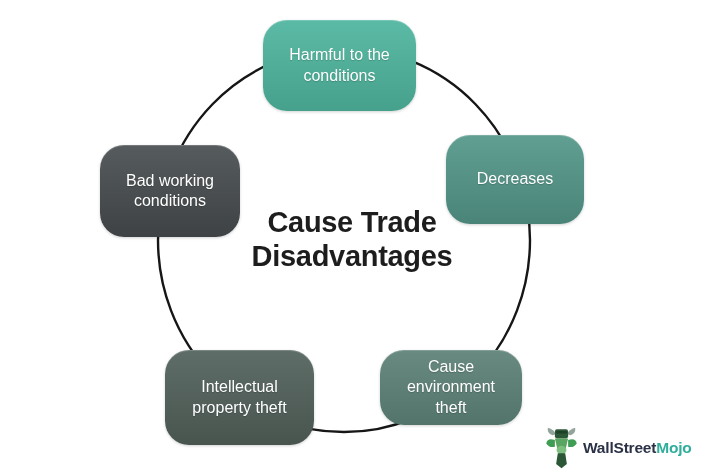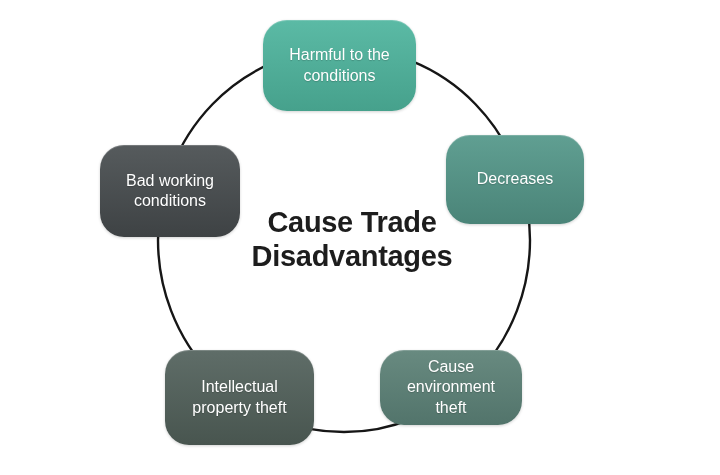--- a/index.html
+++ b/index.html
@@ -85,14 +85,36 @@
   <div class="node node-4" style="background: linear-gradient(rgb(95, 109, 104), rgb(72, 85, 79));">
     <span class="line">Intellectual</span>
     <span class="line">property theft</span>
   </div>
 
   <div class="center-title">
     <span class="line">Cause Trade</span>
     <span class="line">Disadvantages</span>
   </div>
 
+  <div class="logo">
+    <svg class="logo-icon" viewBox="0 0 40 52" aria-hidden="true">
+
+      <path d="M9 11 Q2 9 3.5 2 Q11 4 13 10 Z" fill="#93a49a"></path>
+      <path d="M31 11 Q38 9 36.5 2 Q29 4 27 10 Z" fill="#93a49a"></path>
+
+      <rect x="12" y="4" width="16" height="11" rx="2.5" fill="#2c5737"></rect>
+      <rect x="13.5" y="6" width="13" height="3" rx="1.5" fill="#1e4029"></rect>
+
+      <path d="M12 15 h16 l-2.5 11 q-5.5 7 -11 0 Z" fill="#5aa561"></path>
+
+      <ellipse cx="20" cy="29" rx="6" ry="5" fill="#7cbf7e"></ellipse>
+
+      <path d="M12 17 Q3 14 1.5 21 Q5.5 27 12 25 Z" fill="#3f9e53"></path>
+      <path d="M28 17 Q37 14 38.5 21 Q34.5 27 28 25 Z" fill="#3f9e53"></path>
+
+      <path d="M15.5 33 h9 l2 13 -6.5 5 -6.5 -5 Z" fill="#2c5737"></path>
+    </svg>
+    <span class="logo-text">
+      <span style="color: rgb(43, 50, 71);">WallStreet</span><span style="color: rgb(47, 174, 155);">Mojo</span>
+    </span>
+  </div>
 
 </div>
 
 </body></html>

